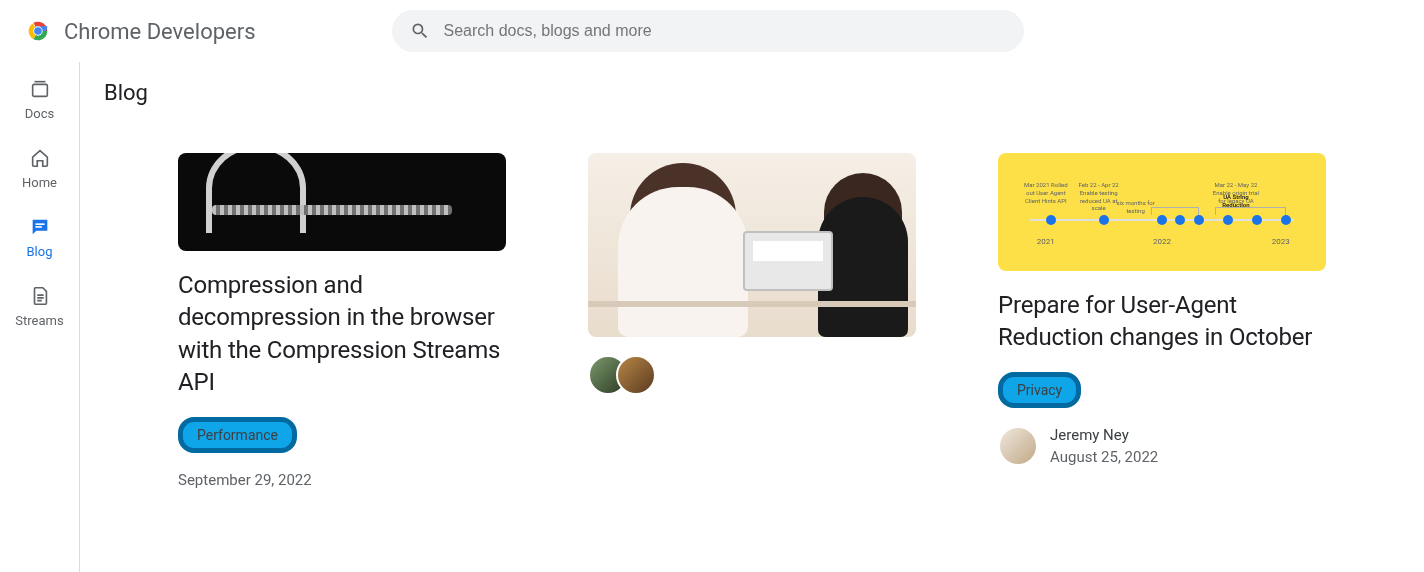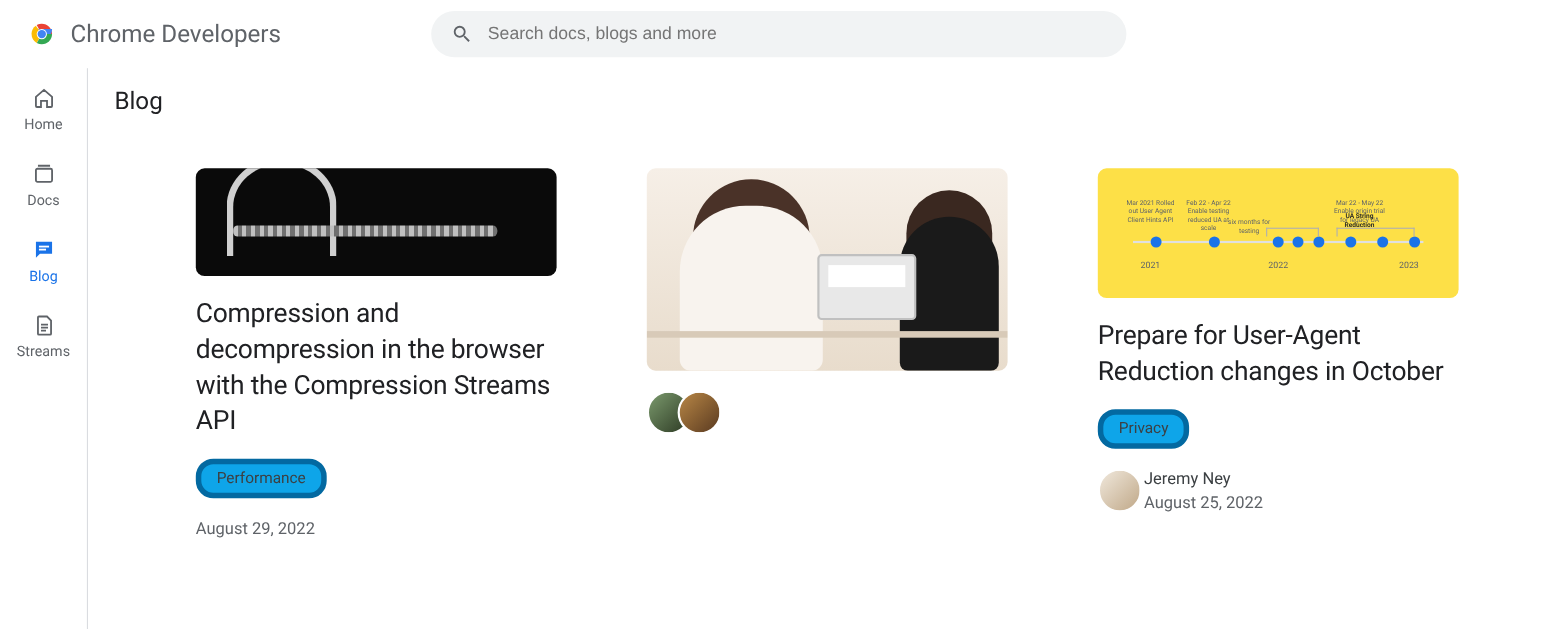--- a/index.html
+++ b/index.html
@@ -156,21 +156,21 @@
       border-radius: 16px;
       padding: 5px 14px;
       font-size: 14px;
       color: #3c4043;
       background: #0ea5e9;
       cursor: pointer;
     }
     .meta {
       display: flex;
       align-items: center;
-      gap: 2px;
+      gap: 12px;
     }
     .avatars { display: flex; }
     .avatar {
       width: 40px; height: 40px; border-radius: 50%; border: 2px solid #fff;
       margin-left: -12px;
     }
     .avatar:first-child { margin-left: 0; }
     .av-a { background: linear-gradient(135deg, #7b9a6d 0%, #2d3a24 100%); }
     .av-b { background: linear-gradient(135deg, #b88746 0%, #5a3a20 100%); }
     .av-c { background: linear-gradient(135deg, #f0e8dc 0%, #c0a888 100%); }
@@ -201,30 +201,30 @@
       <path d="M15.5 14h-.79l-.28-.27A6.471 6.471 0 0016 9.5 6.5 6.5 0 109.5 16c1.61 0 3.09-.59 4.23-1.57l.27.28v.79l5 4.99L20.49 19l-4.99-5zm-6 0C7.01 14 5 11.99 5 9.5S7.01 5 9.5 5 14 7.01 14 9.5 11.99 14 9.5 14z"></path>
     </svg>
     <input class="search-box" type="text" placeholder="Search docs, blogs and more" style="">
   </div>
 </header>
 
 <div class="layout">
   <nav class="sidebar">
     <div class="nav-item">
       <svg class="nav-icon" viewBox="0 0 24 24">
-          <path d="M4 11l8-7 8 7v9a1 1 0 01-1 1h-4v-6h-6v6H5a1 1 0 01-1-1v-9z"></path>
-        </svg>
-      <span class="nav-label">Home</span>
-    </div>
-    <div class="nav-item">
-      <svg class="nav-icon" viewBox="0 0 24 24">
           <rect x="4" y="7" width="16" height="13" rx="1.5"></rect>
           <path d="M6 4h12"></path>
         </svg>
       <span class="nav-label">Docs</span>
+    </div>
+    <div class="nav-item">
+      <svg class="nav-icon" viewBox="0 0 24 24">
+          <path d="M4 11l8-7 8 7v9a1 1 0 01-1 1h-4v-6h-6v6H5a1 1 0 01-1-1v-9z"></path>
+        </svg>
+      <span class="nav-label">Home</span>
     </div>
     <div class="nav-item active">
       <svg class="nav-icon nav-icon-fill" viewBox="0 0 24 24">
           <path d="M4 4h16v12H8l-4 4V4z" fill="#1a73e8"></path>
           <rect x="7" y="8" width="10" height="1.8" fill="#fff"></rect>
           <rect x="7" y="11" width="7" height="1.8" fill="#fff"></rect>
         </svg>
       <span class="nav-label">Blog</span>
     </div>
     <div class="nav-item">
@@ -243,21 +243,21 @@
 
       <article class="card">
         <div class="card-img img1">
           <div class="clamp-shape"></div>
           <div class="screw"></div>
         </div>
         <h2 class="card-title">Compression and decompression in the browser with the Compression Streams API</h2>
         <div class="tags">
           <span class="tag">Performance</span>
         </div>
-        <div class="date-only">August 29, 2022</div>
+        <div class="date-only">September 29, 2022</div>
       </article>
 
       <article class="card">
         <div class="card-img img2">
           <div class="hair1"></div>
             <div class="person1"></div>
           <div class="hair2"></div>
             <div class="person2"></div>
           <div class="desk"></div>
             <div class="laptop"></div>

